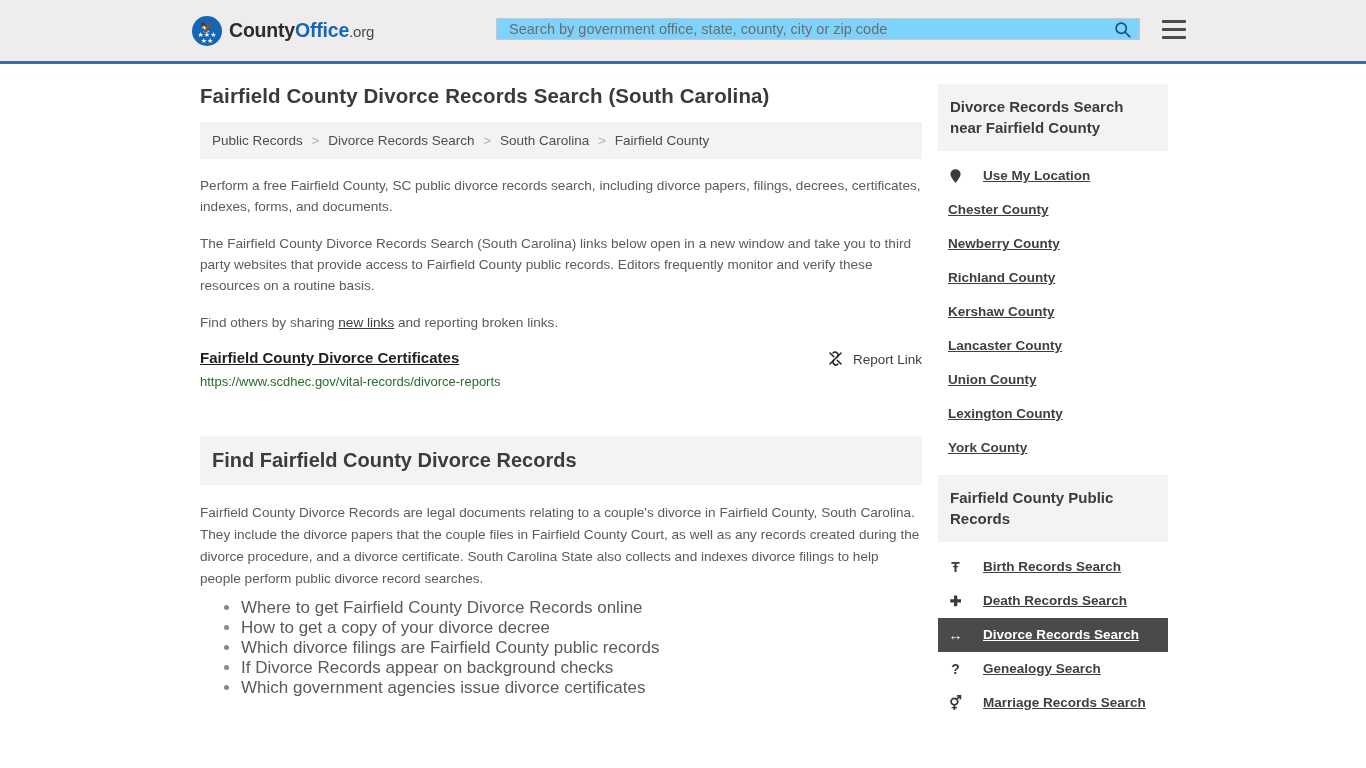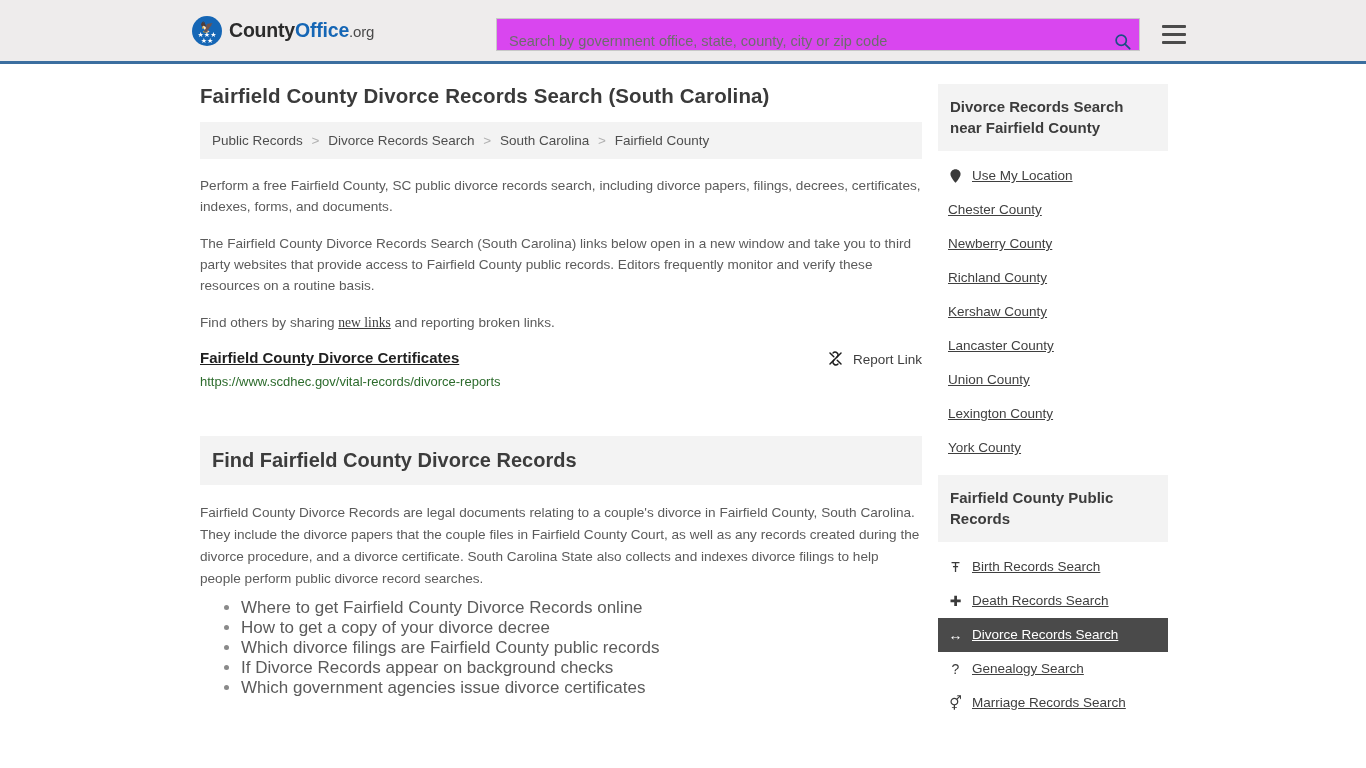--- a/index.html
+++ b/index.html
@@ -74,25 +74,25 @@
 
   .search-area {
     position: absolute;
     left: 496px;
     top: 18px;
     display: flex;
     align-items: center;
   }
   .search-box {
     width: 644px;
-    height: 33px;
-    background: #d946ef;
+    height: 22px;
+    background: #7dd3fc;
     border: 1px solid #c8c8c8;
     display: flex;
-    align-items: flex-end;
+    align-items: center;
     padding: 0 8px 0 10px;
   }
   .search-box input {
     flex: 1;
     border: 0;
     outline: none;
     font-family: "Liberation Sans", sans-serif;
     font-size: 14.5px;
     color: #2f2f2f;
     background: transparent;
@@ -151,21 +151,20 @@
 
   p.body-text {
     font-size: 13.6px;
     line-height: 21px;
     color: #5b5b5b;
     margin: 0 0 16px 0;
   }
   p.body-text a {
     color: #3d3d3d;
     text-decoration: underline;
-    font-family: Liberation Serif, serif;
   }
 
   
   .listing { margin-top: 12px; position: relative; }
   .listing-head {
     display: flex;
     align-items: flex-start;
     justify-content: space-between;
   }
   .listing-title {
@@ -237,24 +236,25 @@
     padding: 12px 12px 13px 12px;
     font-size: 15px;
     font-weight: bold;
     color: #3c3c3c;
     line-height: 21px;
   }
   .panel-list { padding-top: 8px; }
   .panel-row {
     display: flex;
     align-items: center;
-    gap: 9px;
+    gap: 20px;
     padding: 8px 10px;
     font-size: 13.5px;
     line-height: 18px;
+    font-weight: bold;
   }
   .panel-row a {
     color: #3f3f3f;
     text-decoration: underline;
   }
   .panel-row.active {
     background: #4a4a4a;
   }
   .panel-row.active a { color: #ffffff; }
   .panel-row .ic {

